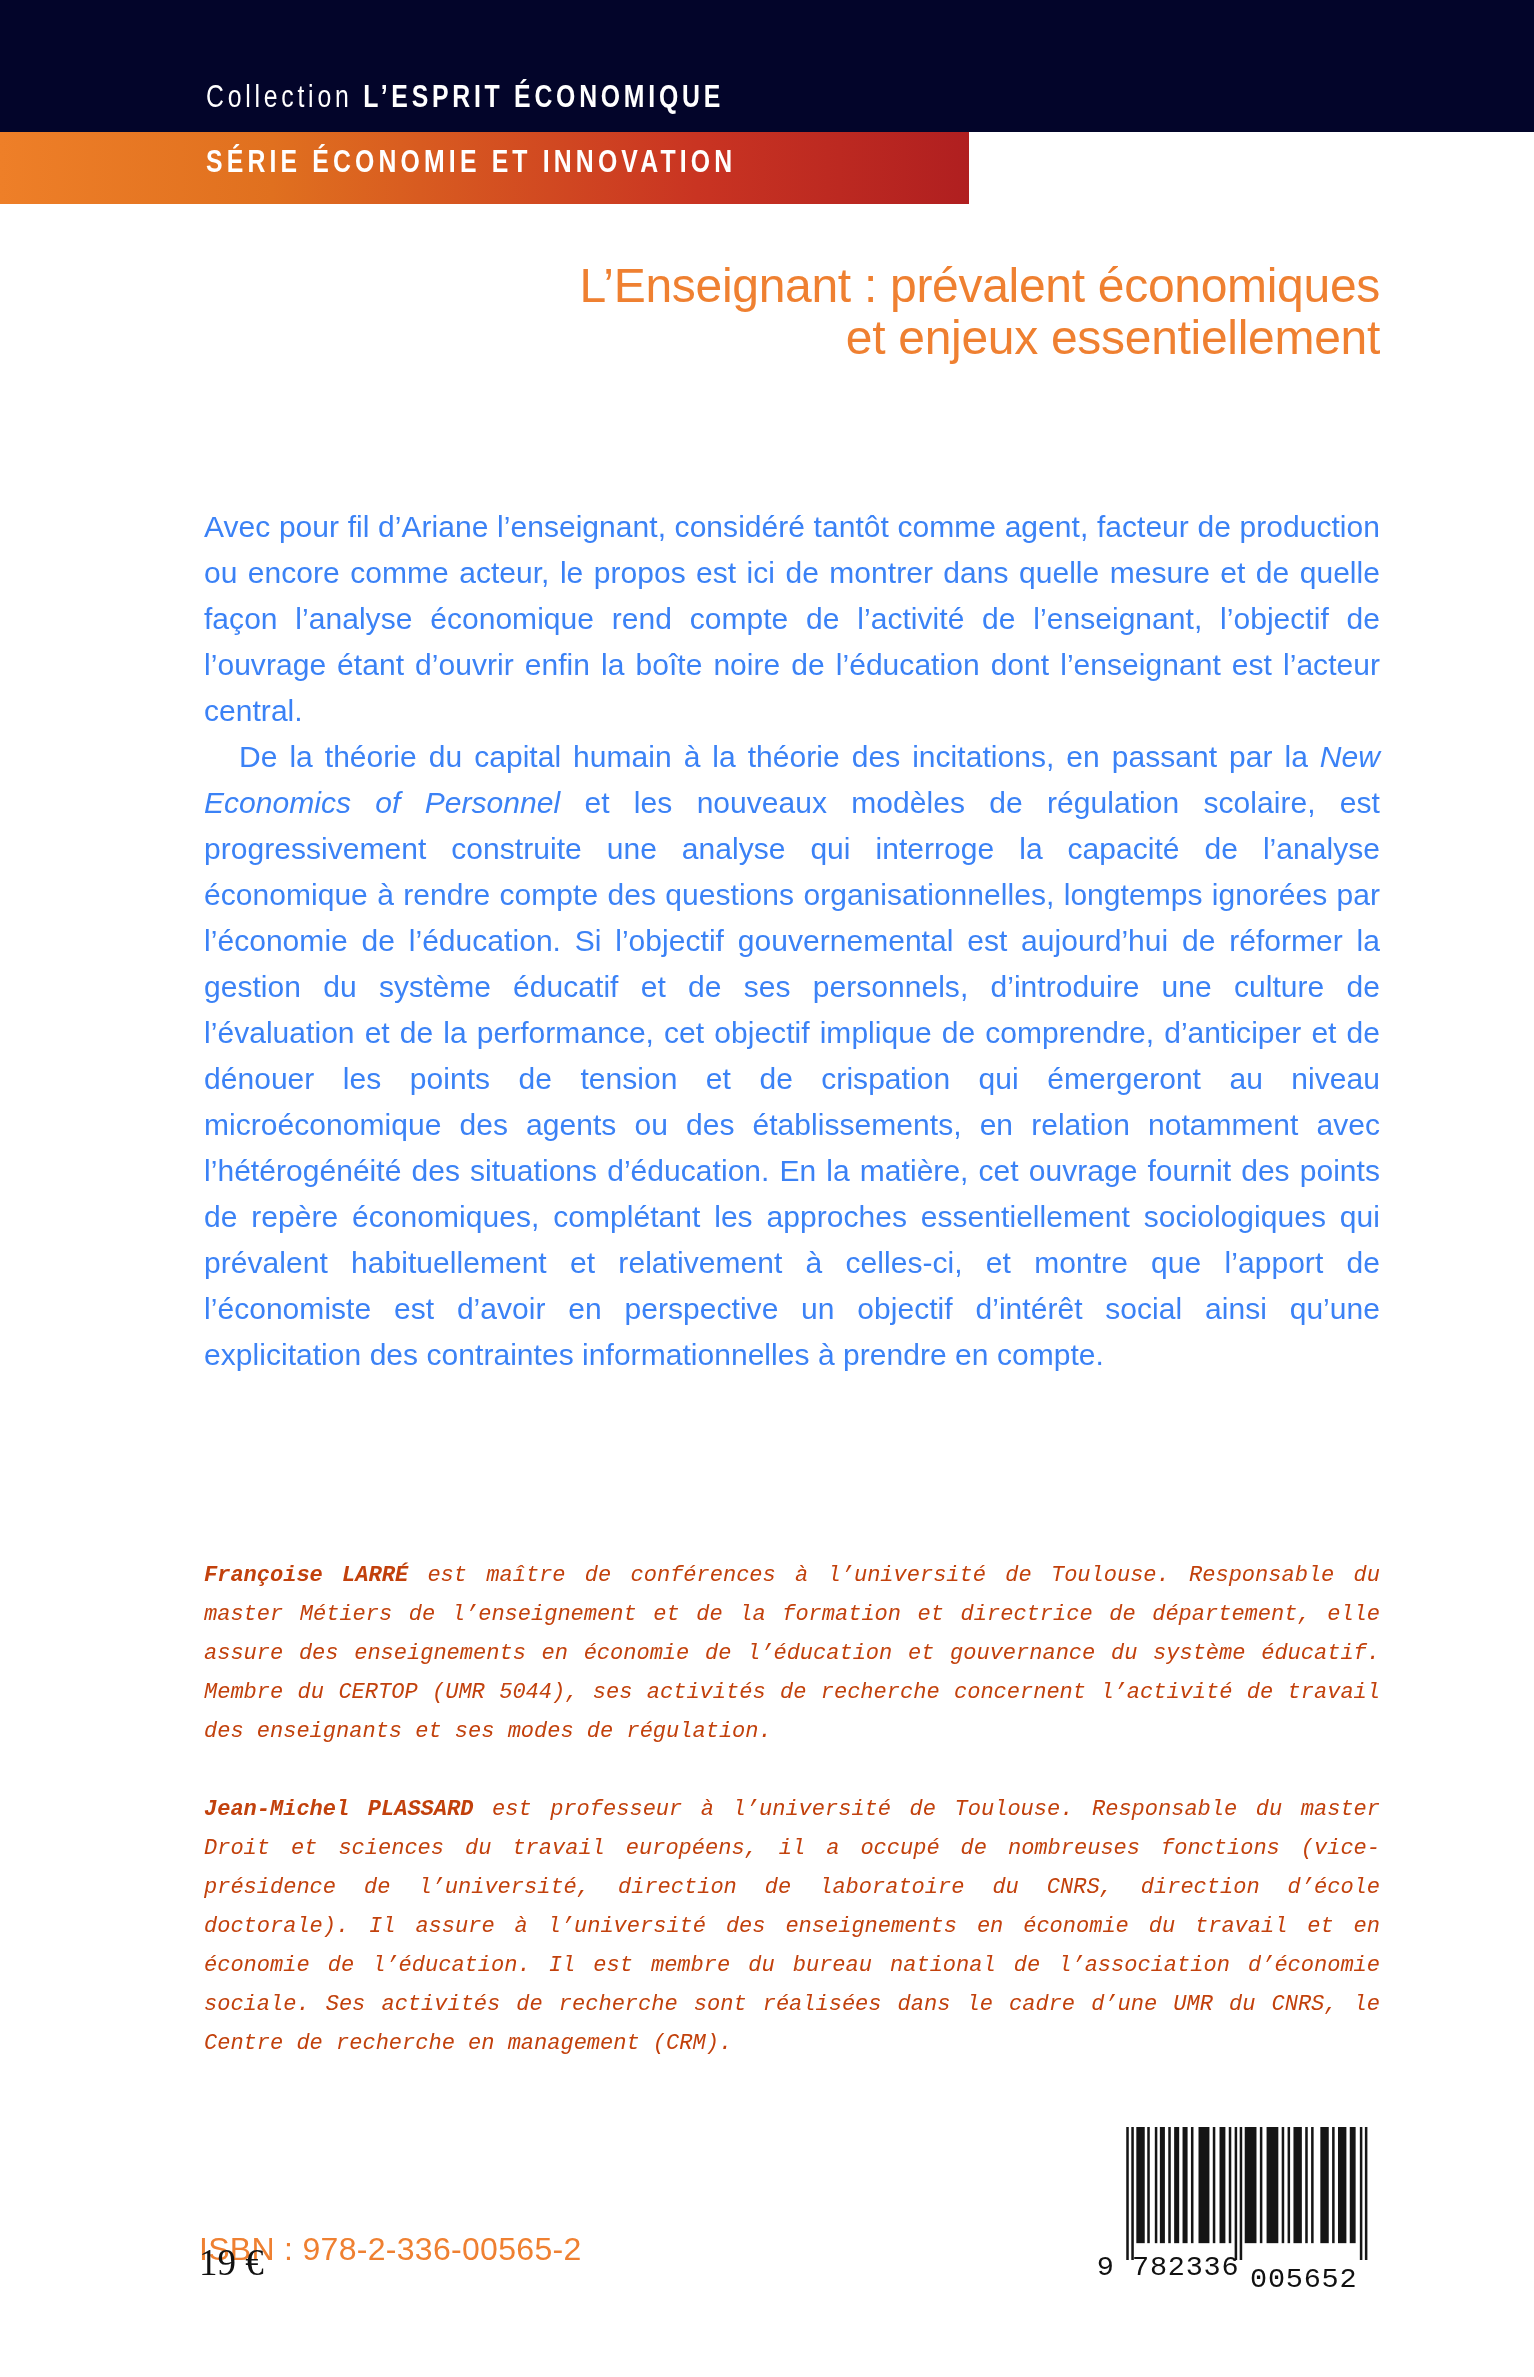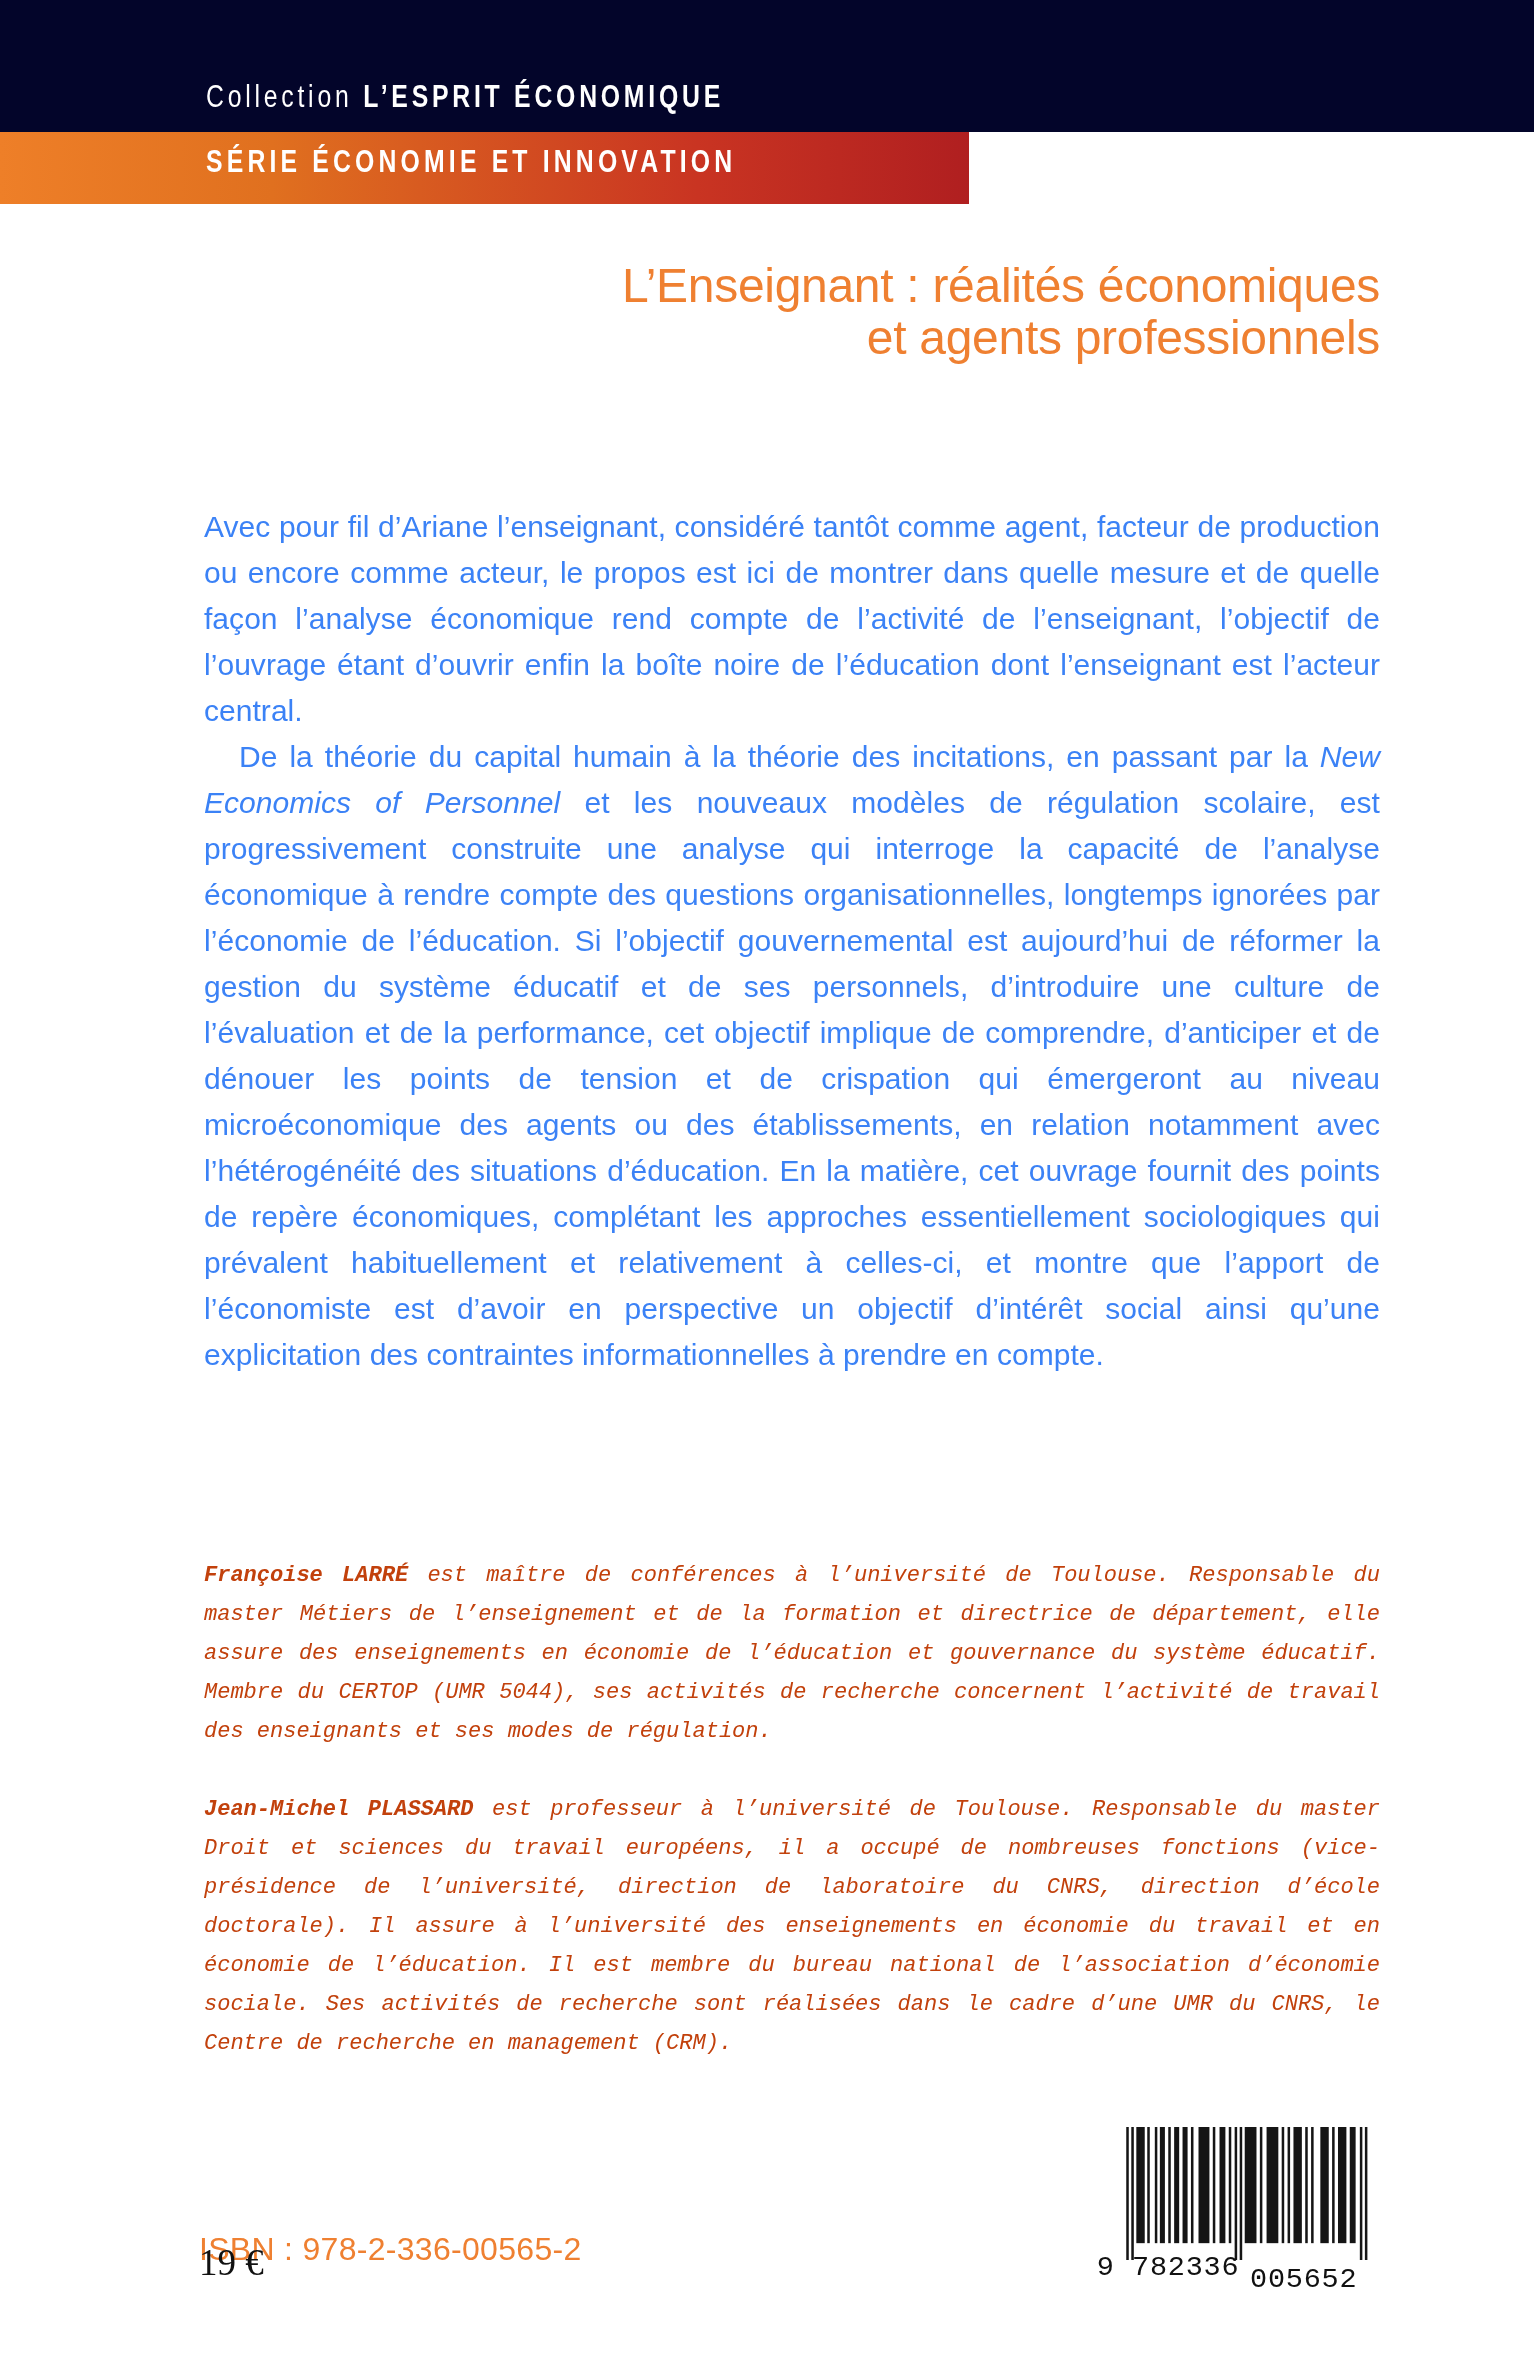--- a/index.html
+++ b/index.html
@@ -205,22 +205,22 @@
 
 <div class="collection-line">
   <span class="collection-word">Collection </span><span>L’ESPRIT ÉCONOMIQUE</span>
 </div>
 
 <div class="header-gradient"></div>
 
 <div class="serie-line">SÉRIE ÉCONOMIE ET INNOVATION</div>
 
 <div class="book-title">
-  <span class="tl">L’Enseignant : réalités économiques</span>
-  <span class="tl">et agents professionnels</span>
+  <span class="tl">L’Enseignant : prévalent économiques</span>
+  <span class="tl">et enjeux essentiellement</span>
 </div>
 
 <div class="blurb">
   <p>Avec pour fil d’Ariane l’enseignant, considéré tantôt comme agent, facteur de production ou encore comme acteur, le propos est ici de montrer dans quelle mesure et de quelle façon l’analyse économique rend compte de l’activité de l’enseignant, l’objectif de l’ouvrage étant d’ouvrir enfin la boîte noire de l’éducation dont l’enseignant est l’acteur central.</p>
   <p class="indent"><span>De la théorie du capital humain à la théorie des incitations, en passant par la </span><em>New Economics of Personnel</em><span> et les nouveaux modèles de régulation scolaire, est progressivement construite une analyse qui interroge la capacité de l’analyse économique à rendre compte des questions organisationnelles, longtemps ignorées par l’économie de l’éducation. Si l’objectif gouvernemental est aujourd’hui de réformer la gestion du système éducatif et de ses personnels, d’introduire une culture de l’évaluation et de la performance, cet objectif implique de comprendre, d’anticiper et de dénouer les points de tension et de crispation qui émergeront au niveau microéconomique des agents ou des établissements, en relation notamment avec l’hétérogénéité des situations d’éducation. En la matière, cet ouvrage fournit des points de repère économiques, complétant les approches essentiellement sociologiques qui prévalent habituellement et relativement à celles-ci, et montre que l’apport de l’économiste est d’avoir en perspective un objectif d’intérêt social ainsi qu’une explicitation des contraintes informationnelles à prendre en compte.</span></p>
 </div>
 
 <div class="bios">
   <p><span class="author-name">Françoise LARRÉ</span><span> est maître de conférences à l’université de Toulouse. Responsable du master Métiers de l’enseignement et de la formation et directrice de département, elle assure des enseignements en économie de l’éducation et gouvernance du système éducatif. Membre du CERTOP (UMR 5044), ses activités de recherche concernent l’activité de travail des enseignants et ses modes de régulation.</span></p>
   <p><span class="author-name">Jean-Michel PLASSARD</span><span> est professeur à l’université de Toulouse. Responsable du master Droit et sciences du travail européens, il a occupé de nombreuses fonctions (vice-présidence de l’université, direction de laboratoire du CNRS, direction d’école doctorale). Il assure à l’université des enseignements en économie du travail et en économie de l’éducation. Il est membre du bureau national de l’association d’économie sociale. Ses activités de recherche sont réalisées dans le cadre d’une UMR du CNRS, le Centre de recherche en management (CRM).</span></p>

